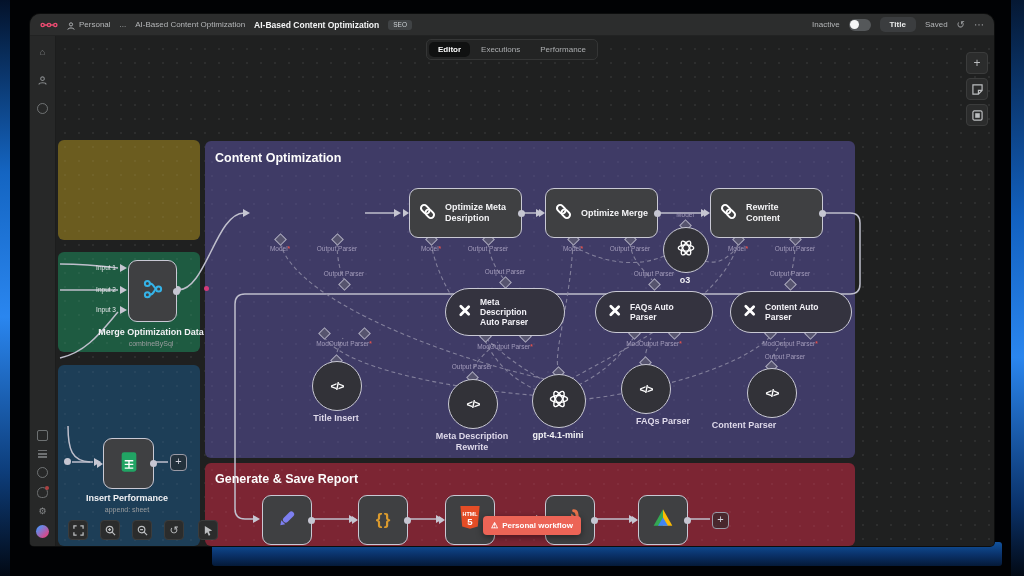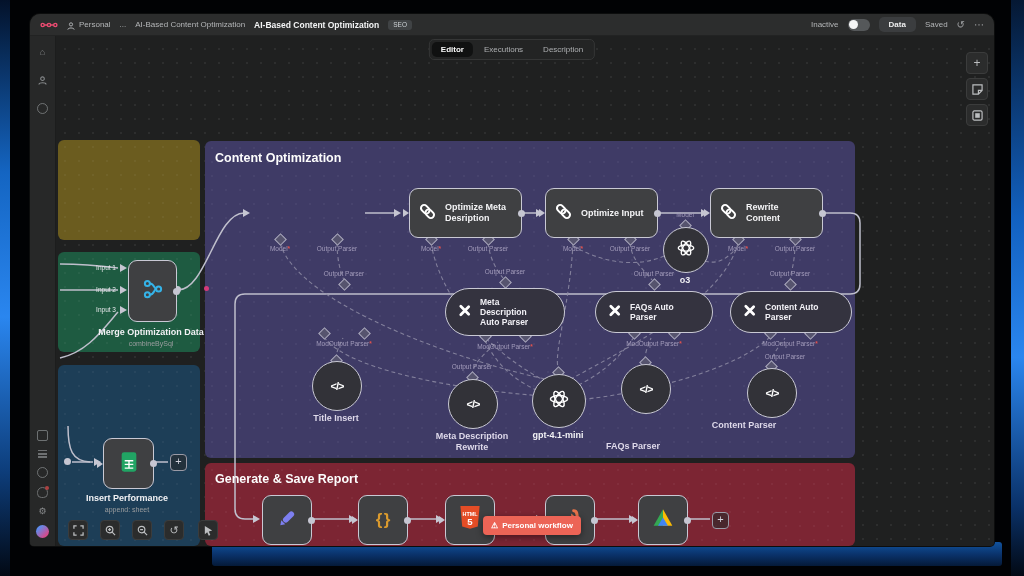--- a/index.html
+++ b/index.html
@@ -227,21 +227,21 @@
         <span class="outdot"></span>
       </div>
       <div class="n-rect" style="left:515px;top:174px;">
         <span class="inarrow"></span>
         <span><svg width="19" height="19" viewBox="0 0 18 18">
               <g transform="rotate(45 9 9)" fill="none" stroke="#fff" stroke-width="1.9">
                 <rect x="1.5" y="6" width="9" height="6" rx="3"></rect>
                 <rect x="7.5" y="6" width="9" height="6" rx="3"></rect>
               </g>
             </svg></span>
-        <span class="ttl">Optimize Input</span>
+        <span class="ttl">Optimize Merge</span>
         <span class="outdot"></span>
       </div>
       <div class="n-rect" style="left:680px;top:174px;">
         <span class="inarrow"></span>
         <span><svg width="19" height="19" viewBox="0 0 18 18">
               <g transform="rotate(45 9 9)" fill="none" stroke="#fff" stroke-width="1.9">
                 <rect x="1.5" y="6" width="9" height="6" rx="3"></rect>
                 <rect x="7.5" y="6" width="9" height="6" rx="3"></rect>
               </g>
             </svg></span>
@@ -305,21 +305,21 @@
                 <ellipse cx="9" cy="9" rx="7" ry="2.8" transform="rotate(60 9 9)"></ellipse>
                 <ellipse cx="9" cy="9" rx="7" ry="2.8" transform="rotate(120 9 9)"></ellipse>
               </g>
             </svg></span>
       </div>
       <div class="circ-lbl" style="left:528px;top:416px;font-weight:bold;color:#f2f2f5;">gpt-4.1-mini</div>
 
       <div class="n-circ" style="left:591px;top:350px;width:48px;height:48px;">
         <span class="code-glyph">&lt;/&gt;</span>
       </div>
-      <div class="circ-lbl" style="left:603px;top:402px;margin-top:25px;">FAQs Parser</div>
+      <div class="circ-lbl" style="left:633px;top:402px;">FAQs Parser</div>
 
       <div class="n-circ" style="left:717px;top:354px;width:48px;height:48px;">
         <span class="code-glyph">&lt;/&gt;</span>
       </div>
       <div class="circ-lbl" style="left:714px;top:406px;">Content Parser</div>
 
       <div class="n-sq" style="left:98px;top:246px;width:47px;height:60px;">
         <span><svg width="20" height="20" viewBox="0 0 16 16">
               <g fill="none" stroke="#35b3e8" stroke-width="1.6">
                 <circle cx="3.5" cy="3.5" r="2"></circle>
@@ -449,21 +449,21 @@
             <svg width="11" height="11" viewBox="0 0 12 12" fill="none" stroke="#bcbec0" stroke-width="1.3">
               <rect x="1" y="1" width="10" height="10" rx="1.5"></rect>
               <rect x="3.5" y="3.5" width="5" height="5" fill="#bcbec0" stroke="none"></rect>
             </svg>
           </span>
       </div>
 
       <div class="tabstrip">
         <div class="tab active">Editor</div>
         <div class="tab">Executions</div>
-        <div class="tab">Description</div>
+        <div class="tab">Performance</div>
       </div>
     </div>
 
     <div class="rail">
       <div class="grp-top">
         <span class="rail-glyph">⌂</span>
         <span><svg width="9" height="9" viewBox="0 0 10 10" fill="none" stroke="#86898b" stroke-width="1.2">
               <circle cx="5" cy="3" r="2"></circle>
               <path d="M1,9.5 C1,6.8 9,6.8 9,9.5"></path>
             </svg></span>
@@ -496,20 +496,20 @@
       </span>
       <span class="tb-txt">...</span>
       <span class="tb-txt">AI-Based Content Optimization</span>
       <span class="tb-title">AI-Based Content Optimization</span>
       <span class="tb-badge">SEO</span>
       <span class="tb-spacer"></span>
       <span class="tb-txt">Inactive</span>
       <span class="toggle">
           <span class="knob"></span>
         </span>
-      <span class="share-btn">Data</span>
+      <span class="share-btn">Title</span>
       <span class="tb-txt">Saved</span>
       <span class="tb-ic">↺</span>
       <span class="tb-ic">⋯</span>
     </div>
 
   </div>
 </div>
 
 </body></html>

